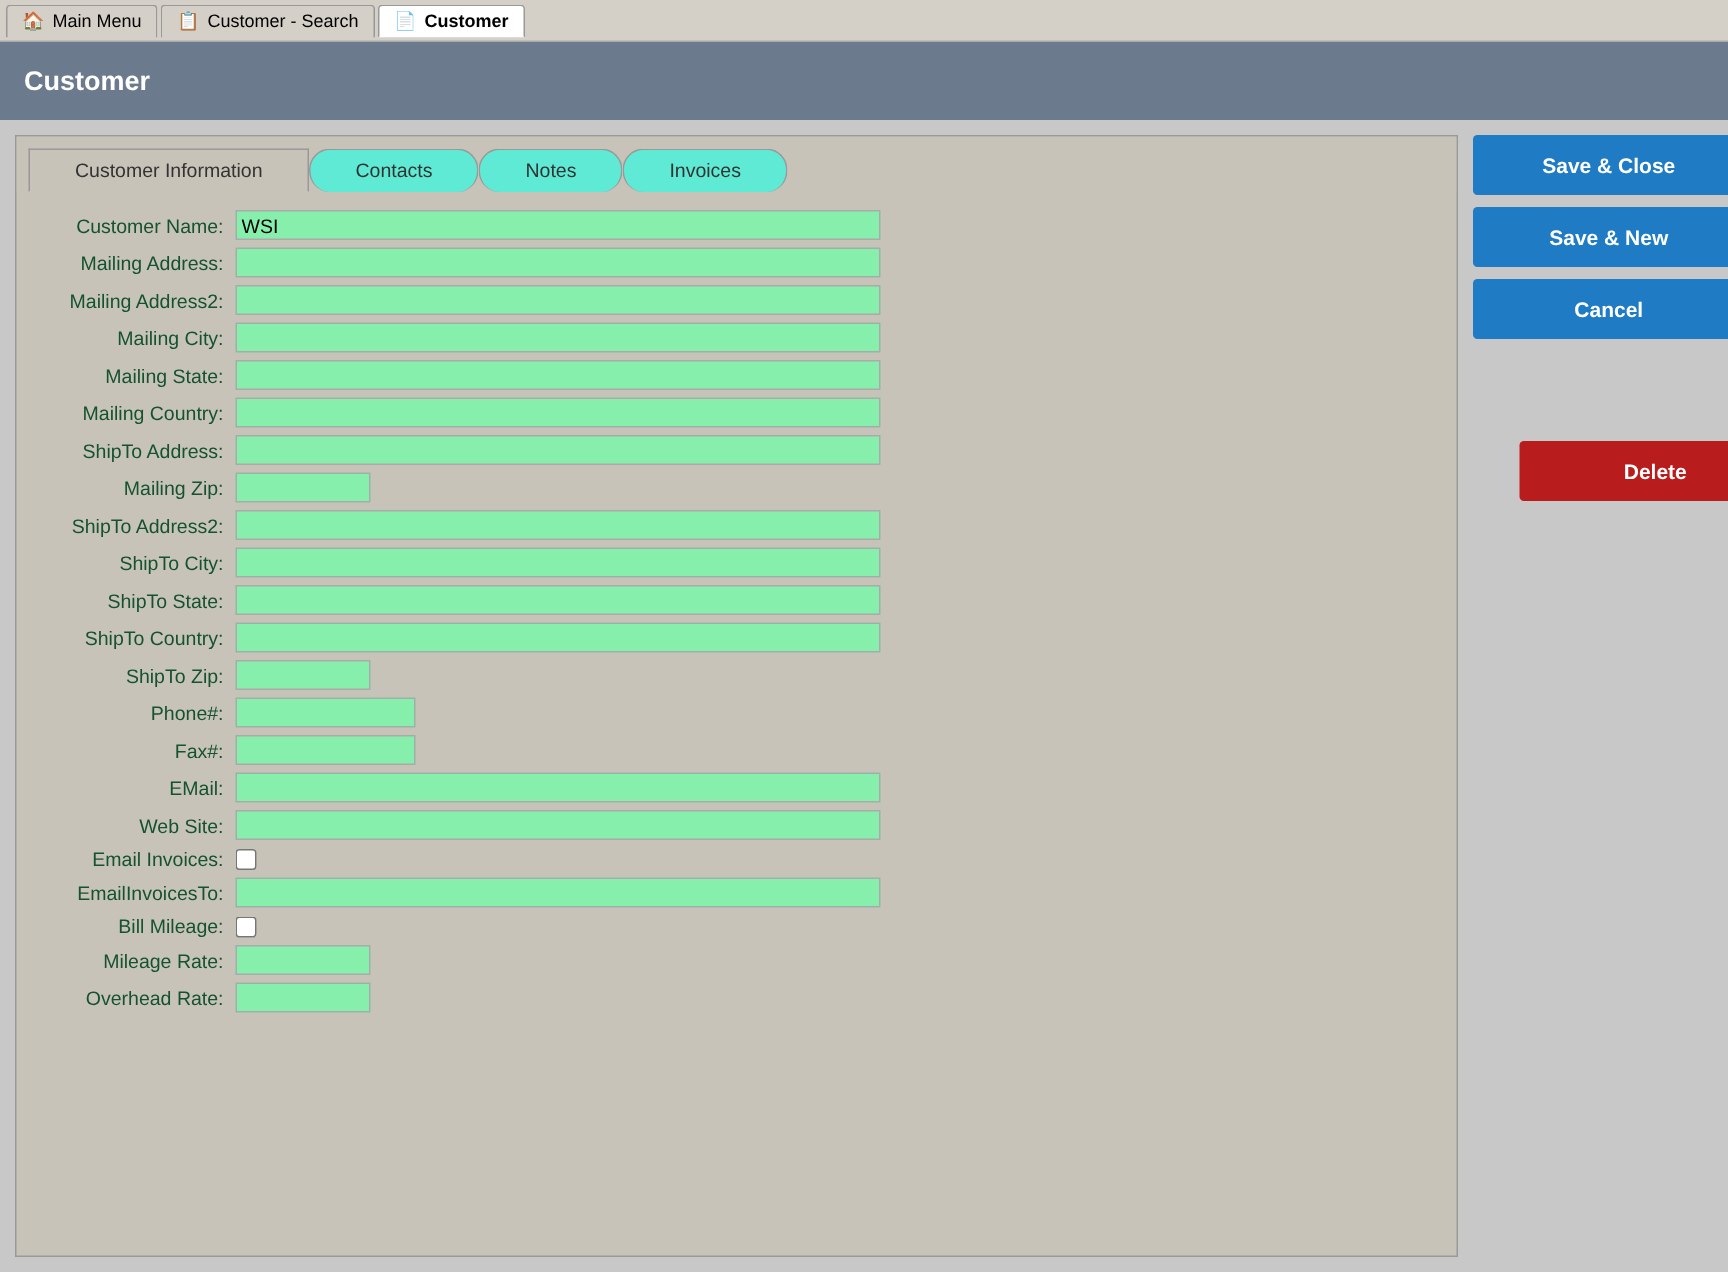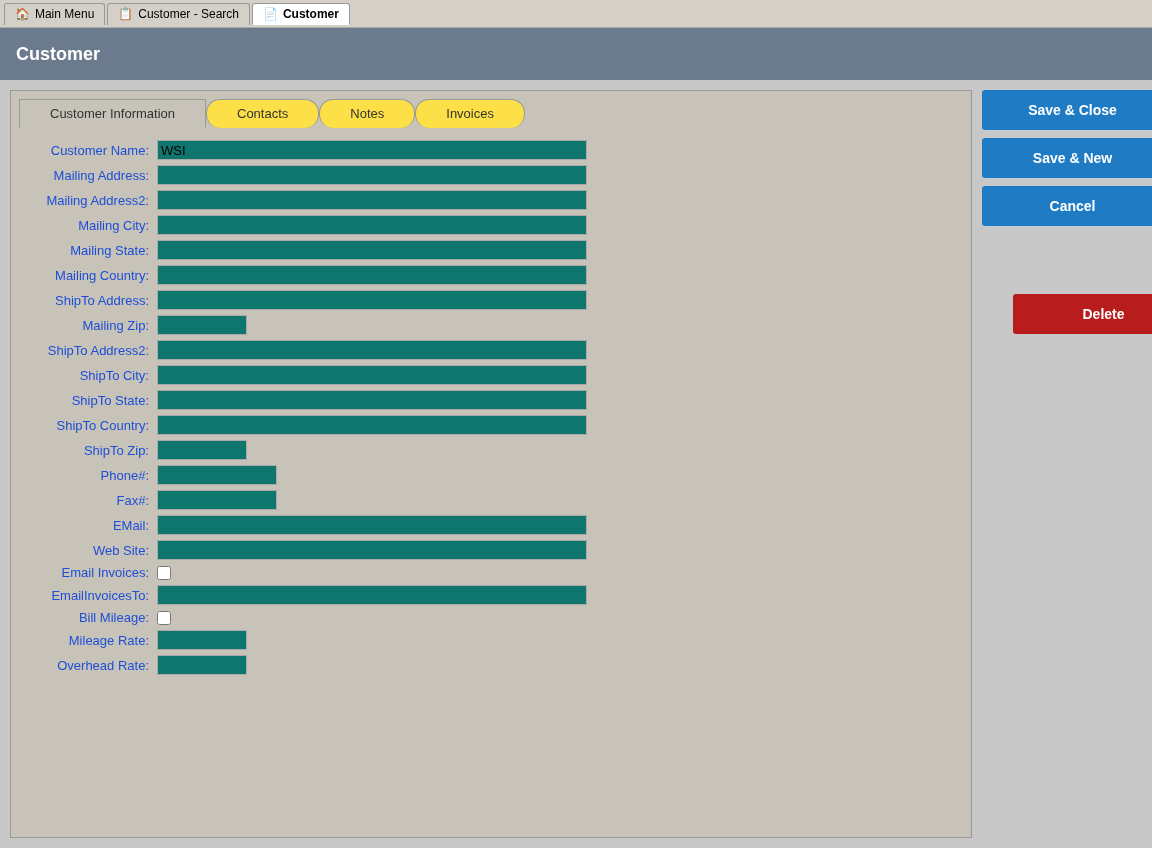--- a/index.html
+++ b/index.html
@@ -87,21 +87,21 @@
       font-size: 13px;
       color: #333;
     }
     .inner-tab.active {
       background: #c8c3b8;
       font-weight: normal;
       border-bottom: 1px solid #c8c3b8;
       z-index: 1;
     }
     .inner-tab:not(.active) {
-      background: #fde047;
+      background: #5eead4;
       border-radius: 14px;
     }
 
     
     .form-area {
       flex: 1;
       overflow-y: auto;
       padding: 12px 16px;
     }
 
@@ -110,25 +110,25 @@
       align-items: center;
       margin-bottom: 5px;
     }
 
     .form-label {
       width: 130px;
       min-width: 130px;
       text-align: right;
       padding-right: 8px;
       font-size: 13px;
-      color: #1d4ed8;
+      color: #14532d;
     }
 
     .form-input {
-      background: #0f766e;
+      background: #86efac;
       border: 1px solid #aaa;
       height: 20px;
       font-size: 13px;
       padding: 1px 3px;
       outline: none;
     }
 
     .input-full { width: 430px; }
     .input-zip  { width: 90px; }
     .input-phone { width: 120px; }

